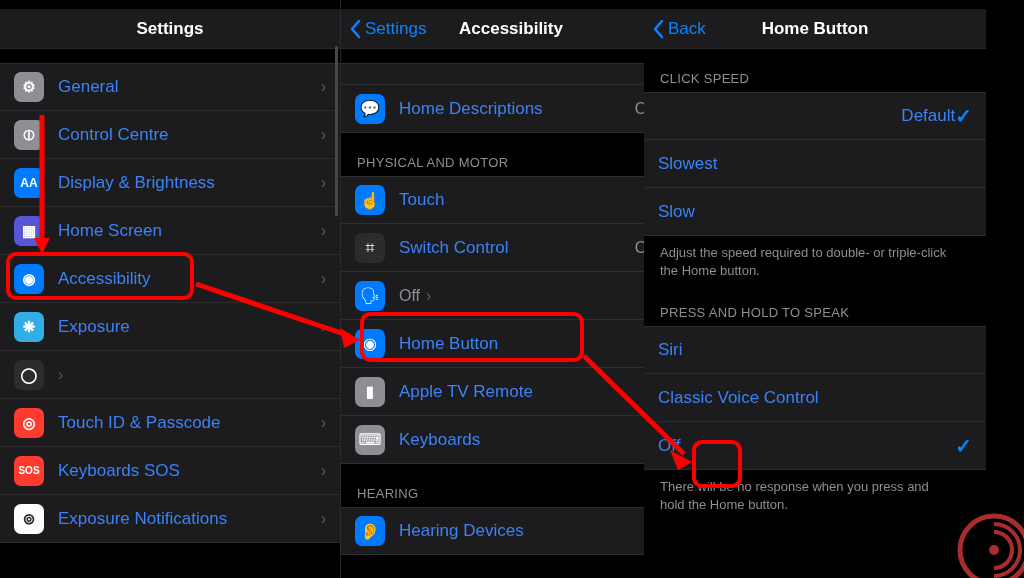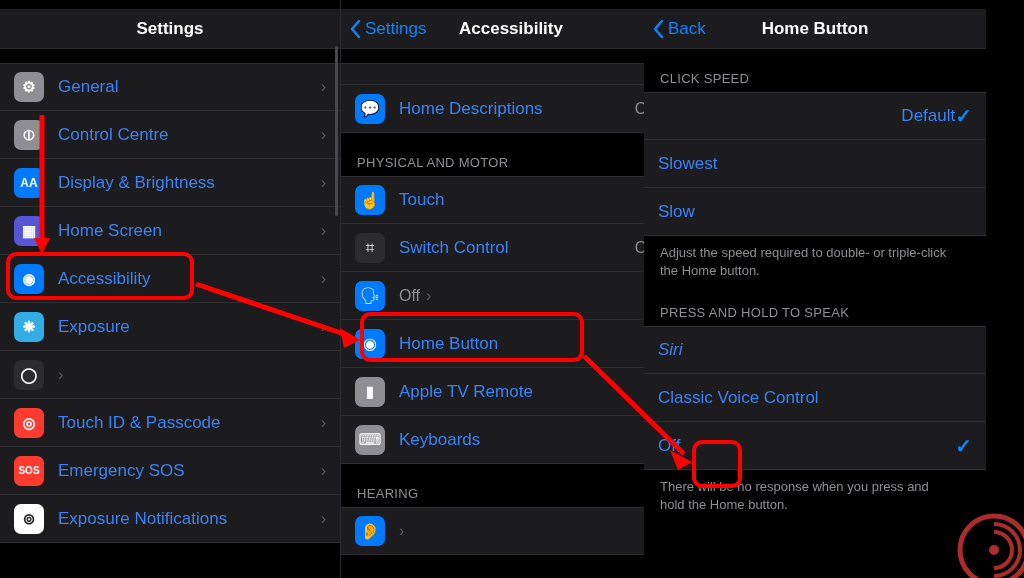--- a/index.html
+++ b/index.html
@@ -140,21 +140,21 @@
         <div class="icon bg-black" style="font-size:15px;font-weight:600;">◯</div>
         <span class="chev">›</span>
       </div>
       <div class="cell">
         <div class="icon bg-red" style="font-size:15px;font-weight:600;">◎</div>
         <span class="label">Touch ID &amp; Passcode</span>
         <span class="chev">›</span>
       </div>
       <div class="cell">
         <div class="icon bg-red" style="font-size:10px;font-weight:600;">SOS</div>
-        <span class="label">Emergency SOS</span>
+        <span class="label">Keyboards SOS</span>
         <span class="chev">›</span>
       </div>
       <div class="cell">
         <div class="icon bg-white" style="font-size:15px;font-weight:600;">⊚</div>
         <span class="label">Exposure Notifications</span>
         <span class="chev">›</span>
       </div>
     </div>
   <div class="scrollbar"></div>
 </div>
@@ -212,20 +212,21 @@
         <div class="icon bg-gray">⌨</div>
         <span class="label">Keyboards</span>
         <span class="chev">›</span>
       </div>
     </div>
 
   <div class="section-header">HEARING</div>
   <div class="list" id="p2s2">
       <div class="cell" style="border-top: 1px solid rgb(46, 46, 48);">
         <div class="icon bg-blue">👂</div>
+        <span class="label">Hearing Devices</span>
         <span class="chev">›</span>
       </div>
     </div>
 </div>
 
 <div class="pane pane3">
   <div class="navbar">
     <div class="nav-back">
       <svg viewBox="0 0 12 20">
           <polyline points="10,2 3,10 10,18" stroke="#0a84ff" stroke-width="2.5" fill="none" stroke-linecap="round" stroke-linejoin="round"></polyline>
@@ -245,21 +246,21 @@
         <span class="label">Slowest</span>
       </div>
       <div class="cell">
         <span class="label">Slow</span>
       </div>
     </div>
   <div class="section-footer">Adjust the speed required to double- or triple-click the Home button.</div>
 
   <div class="section-header">PRESS AND HOLD TO SPEAK</div>
   <div class="list" id="p3s2">
-      <div class="cell" style="border-top: 1px solid rgb(46, 46, 48); font-style: italic;">
+      <div class="cell" style="border-top: 1px solid rgb(46, 46, 48);">
         <span class="label">Siri</span>
       </div>
       <div class="cell">
         <span class="label">Classic Voice Control</span>
       </div>
       <div class="cell">
         <span class="label">Off</span>
         <span class="check">✓</span>
       </div>
     </div>

